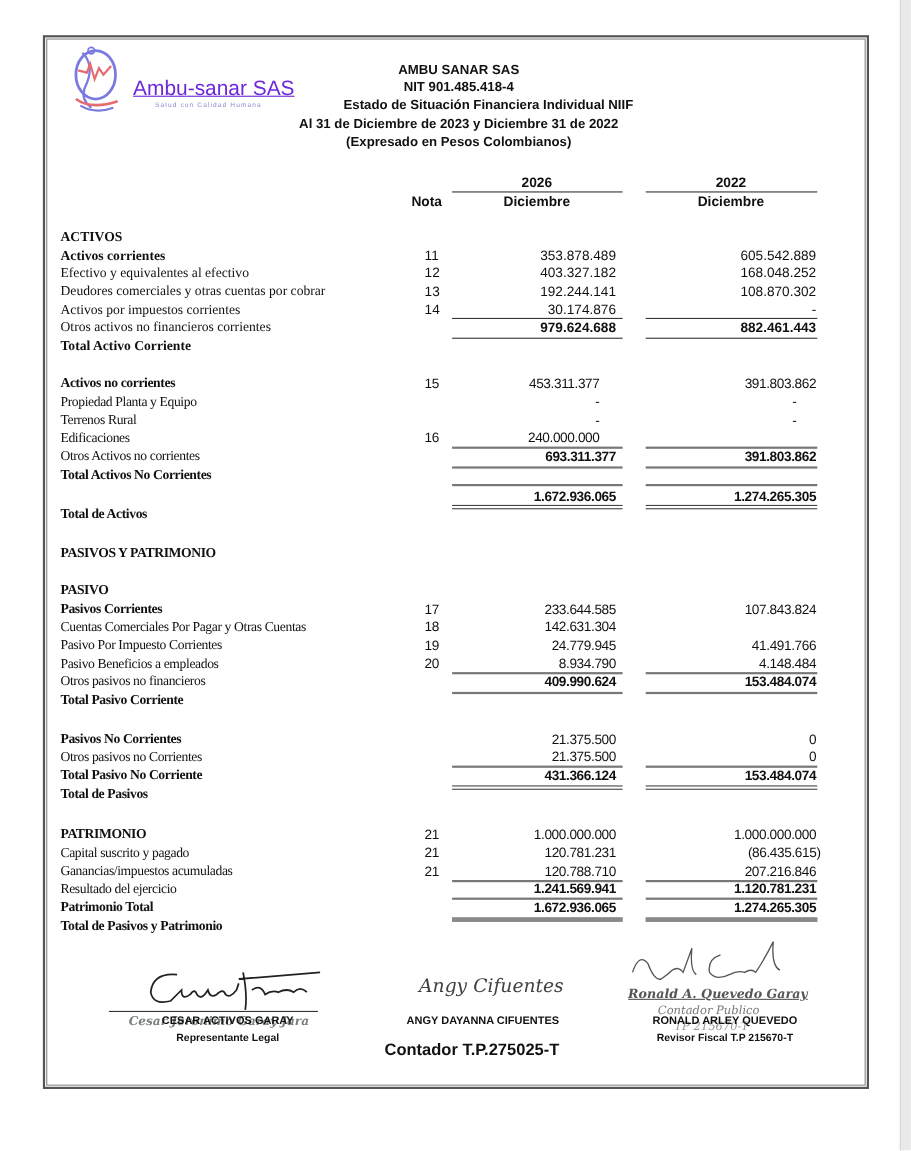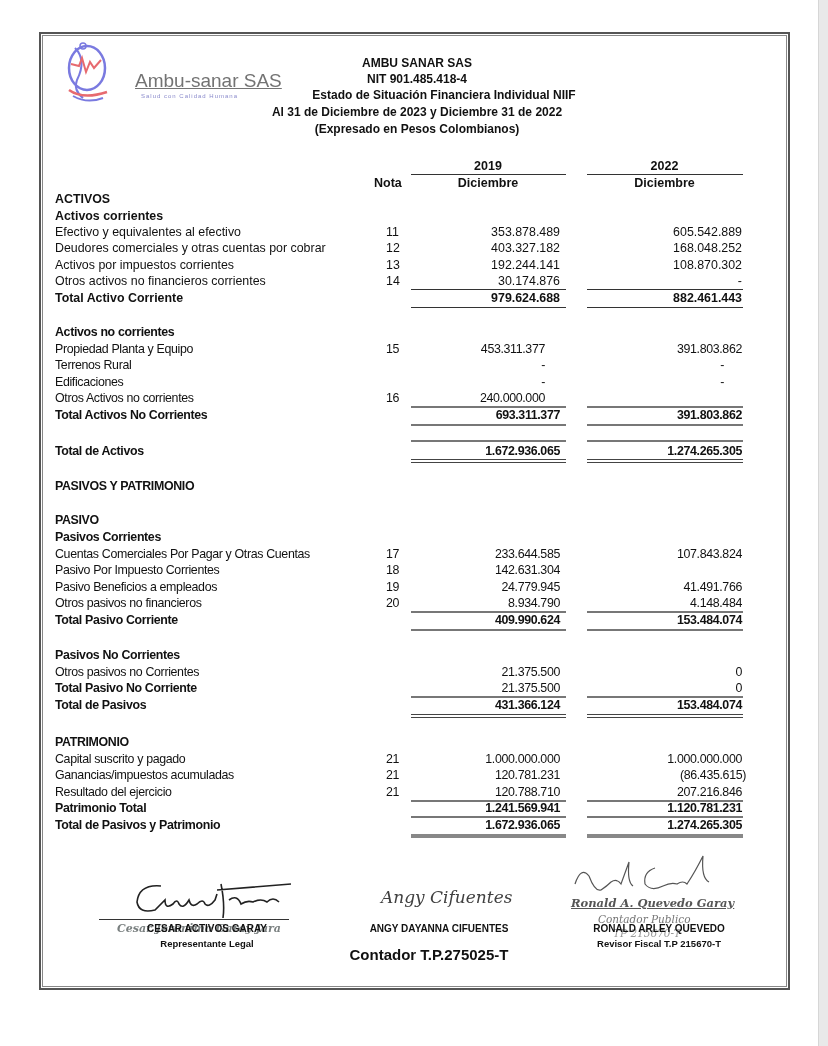--- a/index.html
+++ b/index.html
@@ -10,31 +10,31 @@
   .right-strip { position: absolute; left: 818px; top: 0; width: 10px; height: 1046px; background: #e9e9e9; border-left: 1px solid #d6d6d6; }
   .page {
     position: absolute; left: 39px; top: 32px; width: 751px; height: 958px;
     border: 2px solid #555; box-sizing: border-box;
   }
   .page::after {
     content: ""; position: absolute; left: 1px; top: 1px; right: 1px; bottom: 1px;
     border: 1px solid #888; pointer-events: none;
   }
   .logo { position: absolute; left: 22px; top: 6px; width: 210px; height: 64px; }
-  .logo-text { position: absolute; left: 58px; top: 30px; color: #737373; font-size: 19px; text-decoration: underline; white-space: nowrap; margin-left: 14px; }
+  .logo-text { position: absolute; left: 58px; top: 30px; color: #6d28d9; font-size: 19px; text-decoration: underline; white-space: nowrap; }
   .logo-tag { position: absolute; left: 78px; top: 53px; color: #8a8acb; font-size: 6px; letter-spacing: 1px; white-space: nowrap; }
   .head-line { position: absolute; font-weight: bold; font-size: 12px; white-space: nowrap; transform: translateX(-50%); }
   .abs { position: absolute; white-space: nowrap; }
   .colhead { font-weight: bold; font-size: 12.5px; text-align: center; }
   .hline { position: absolute; height: 0; border-top: 1.2px solid #333; }
   .hline.gray { border-top: 2px solid #777; }
   .dline { position: absolute; height: 4px; border-top: 1.5px solid #444; border-bottom: 1.5px solid #444; box-sizing: border-box; }
   .dline.thick { height: 4px; border-top: 2px solid #888; border-bottom: 2px solid #888; background: #999; }
   .row { position: absolute; left: 14px; width: 700px; height: 16px; font-size: 12.4px; }
-  .row .lbl { position: absolute; left: 0; top: 0; white-space: nowrap; }
+  .row .lbl { position: absolute; left: 0; top: 16px; white-space: nowrap; font-family: Liberation Serif, serif; }
   .row .nota { position: absolute; left: 331px; top: 0; }
   .row .v23 { position: absolute; right: 195px; top: 0; text-align: right; }
   .row .v22 { position: absolute; right: 13px; top: 0; text-align: center; }
   .row.bold { font-weight: bold; }
   .cond { font-family: "Liberation Sans Narrow", "Liberation Sans", sans-serif; letter-spacing: -0.35px; }
   .sig-name { font-weight: bold; font-size: 10px; text-align: center; position: absolute; white-space: nowrap; transform: translateX(-50%); }
   .script { font-family: "DejaVu Serif", serif; font-style: italic; color: #333; }
 </style>
 </head>
 <body>
@@ -55,21 +55,21 @@
     <div class="logo-text">Ambu-sanar SAS</div>
     <div class="logo-tag">Salud con Calidad Humana</div>
   </div>
 
   <div class="head-line" style="left:376px;top:22px">AMBU SANAR SAS</div>
   <div class="head-line" style="left:376px;top:38px">NIT 901.485.418-4</div>
   <div class="head-line" style="left:403px;top:54px">Estado de Situación Financiera Individual NIIF</div>
   <div class="head-line" style="left:376px;top:71px">Al 31 de Diciembre de 2023 y Diciembre 31 de 2022</div>
   <div class="head-line" style="left:376px;top:88px">(Expresado en Pesos Colombianos)</div>
 
-  <div class="abs colhead" style="left:370px;top:125px;width:154px">2019</div>
+  <div class="abs colhead" style="left:370px;top:125px;width:154px">2026</div>
   <div class="hline" style="left:370px;top:140px;width:155px"></div>
   <div class="abs colhead" style="left:370px;top:142px;width:154px">Diciembre</div>
   <div class="abs colhead" style="left:546px;top:125px;width:155px">2022</div>
   <div class="hline" style="left:546px;top:140px;width:156px"></div>
   <div class="abs colhead" style="left:546px;top:142px;width:155px">Diciembre</div>
   <div class="abs colhead" style="left:333px;top:142px">Nota</div>
 
   <div class="row bold" style="top:158px">
       <span class="lbl">ACTIVOS</span>
     </div>

